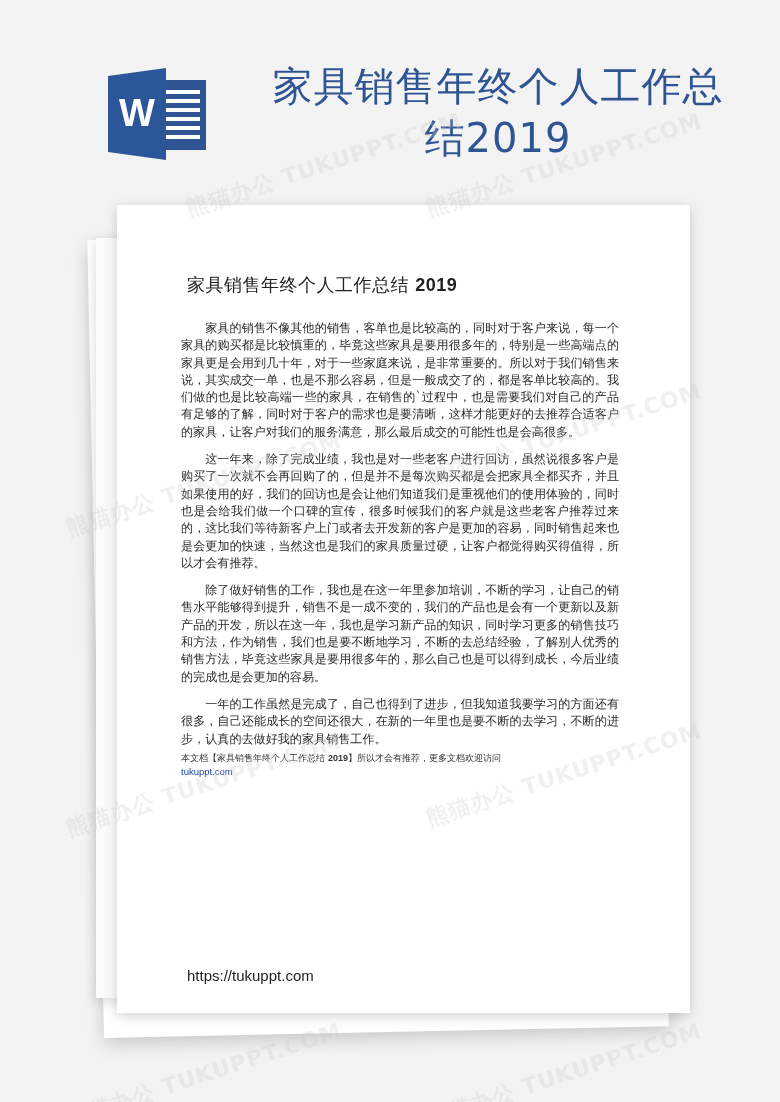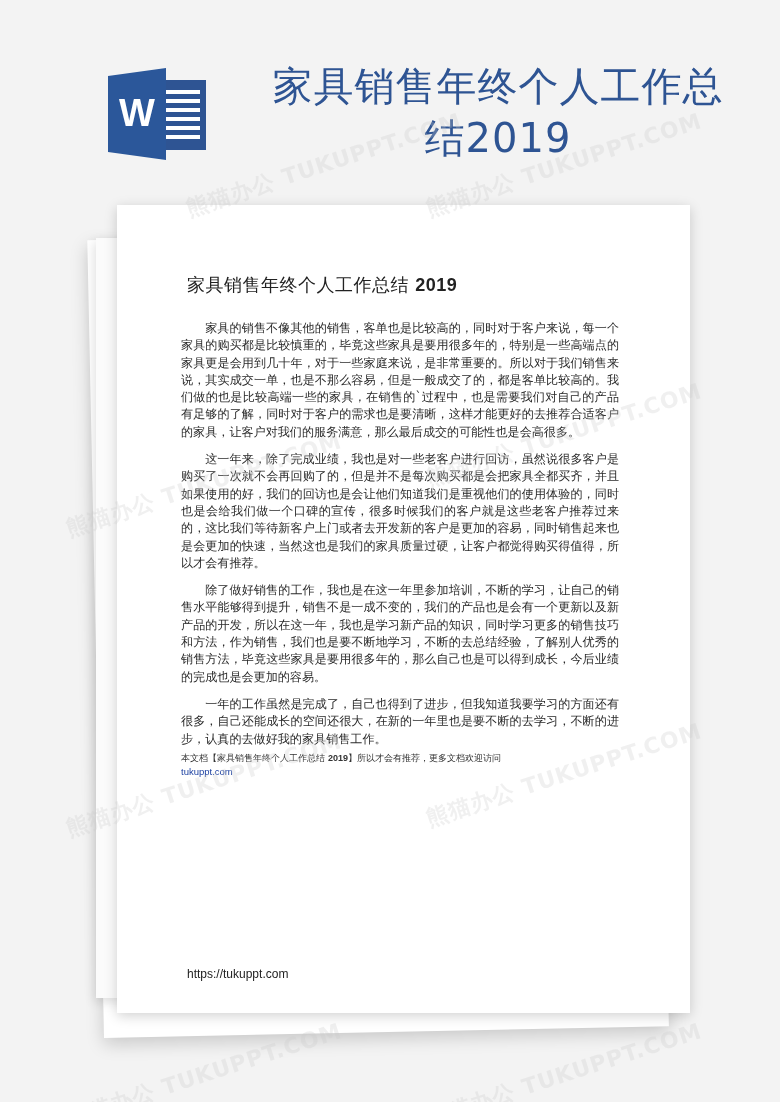--- a/index.html
+++ b/index.html
@@ -102,21 +102,21 @@
       font-family: "Liberation Sans", sans-serif;
       font-size: 9.5px;
       color: #1a3fa0;
       display: block;
     }
     .footer-url {
       position: absolute;
       left: 70px;
       top: 762px;
       font-family: "Liberation Sans", sans-serif;
-      font-size: 12px;
+      font-size: 15px;
       color: #222;
     }
     .watermark {
       position: absolute;
       font-family: "DejaVu Sans", "Liberation Sans", sans-serif;
       font-size: 22px;
       font-weight: bold;
       color: rgba(200,200,200,0.28);
       transform: rotate(-18deg);
       white-space: nowrap;

